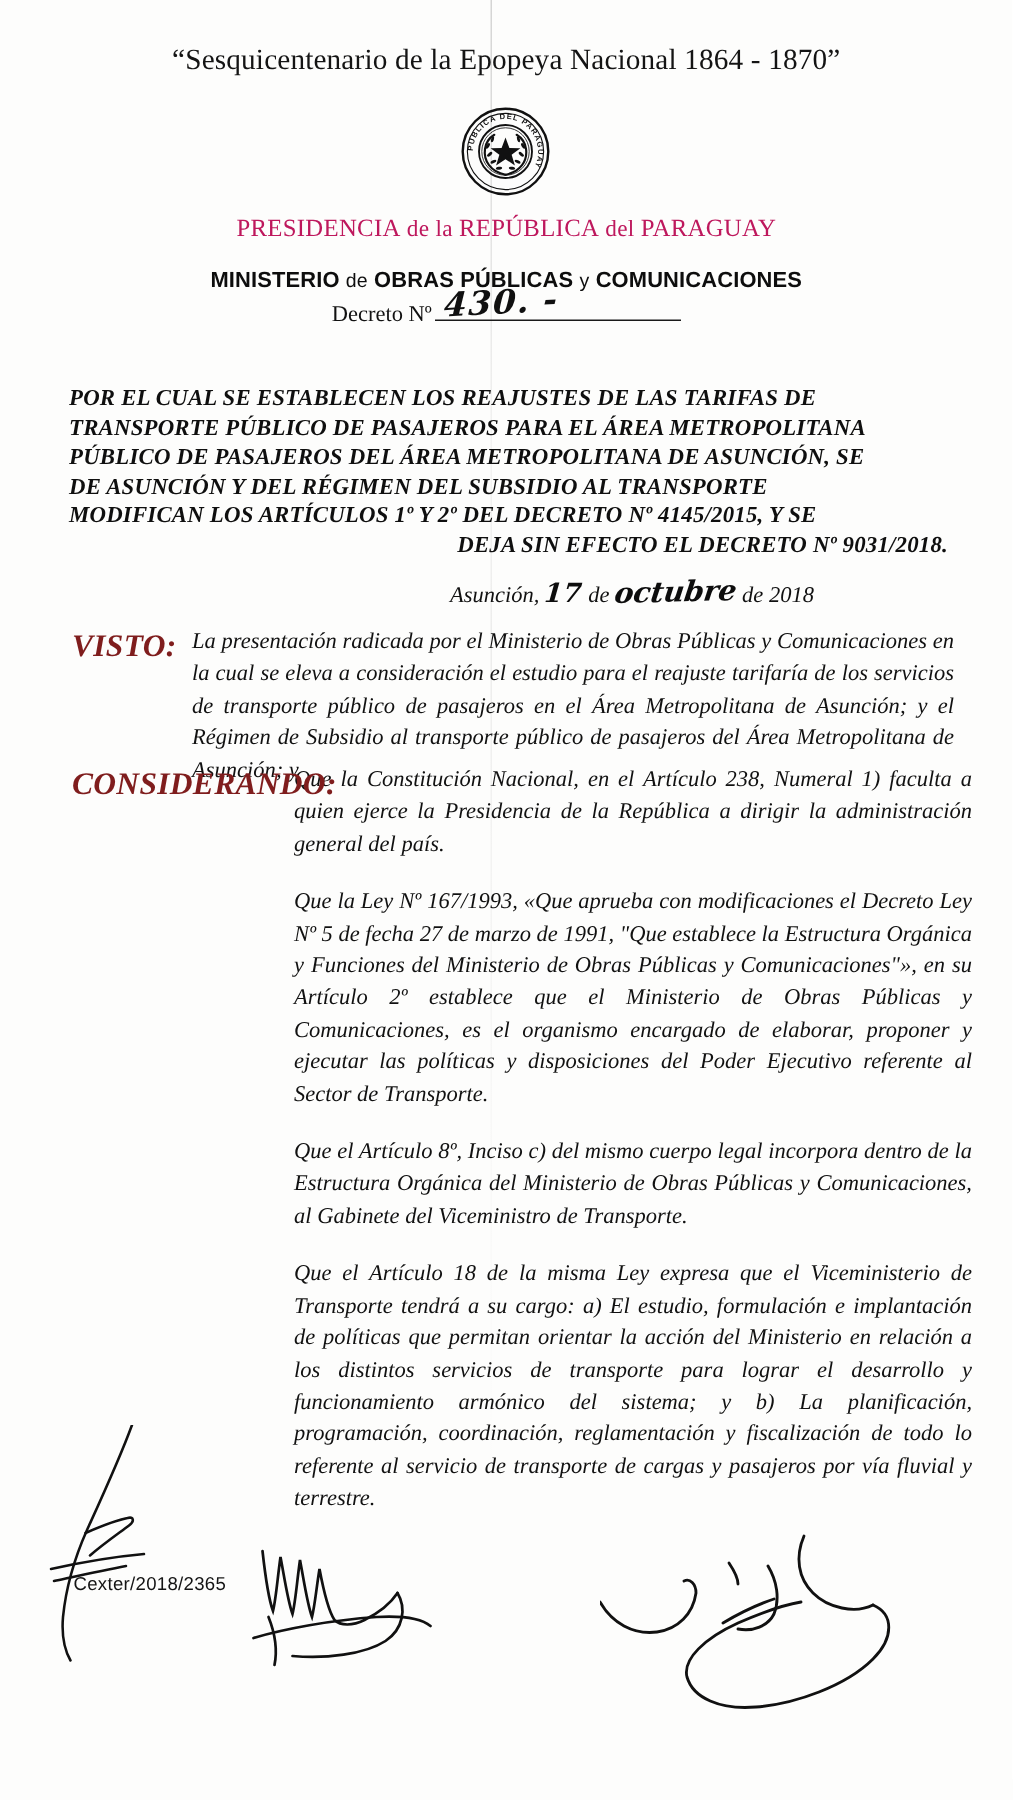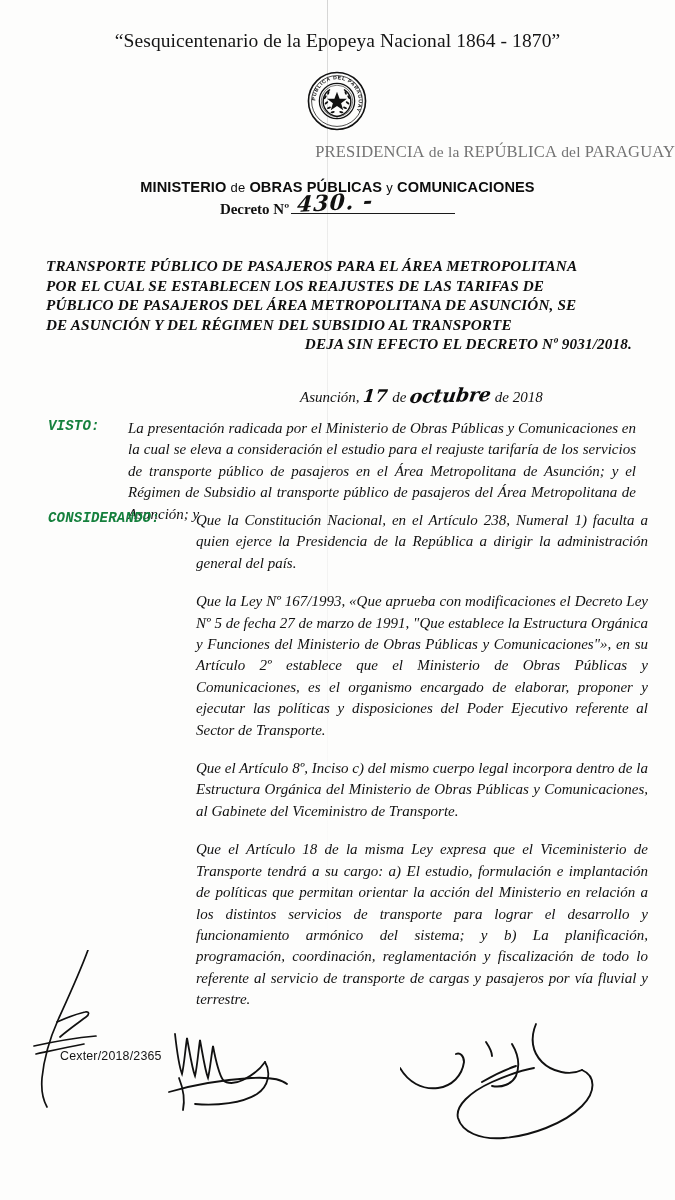--- a/index.html
+++ b/index.html
@@ -62,23 +62,22 @@
     position: absolute;
     top: 142px;
     left: 0;
     width: 675px;
     text-align: center;
   }
   .org-presidencia {
     font-family: "Liberation Serif", serif;
     font-size: 15.5px;
     letter-spacing: 0.2px;
-    color: #737373;
-    white-space: nowrap;
-    text-align: right;
+    color: #be185d;
+    white-space: nowrap;
   }
   .org-presidencia .caps { font-size: 16.5px; }
   .org-ministerio {
     margin-top: 17px;
     font-family: "Liberation Sans", sans-serif;
     font-weight: bold;
     font-size: 14.6px;
     letter-spacing: 0.1px;
     color: #0d0d0d;
     white-space: nowrap;
@@ -96,21 +95,21 @@
     width: 675px;
     text-align: center;
   }
   .decreto-inner {
     display: inline-block;
     position: relative;
     white-space: nowrap;
   }
   .decreto-label {
     font-family: "Liberation Serif", serif;
-    font-weight: bold;
+    font-weight: normal;
     font-size: 15px;
     color: #111;
     vertical-align: baseline;
   }
   .decreto-rule {
     display: inline-block;
     position: relative;
     width: 164px;
     border-bottom: 1.3px solid #1a1a1a;
     margin-left: 2px;
@@ -179,26 +178,26 @@
 
   
   .section {
     position: absolute;
     display: block;
   }
   .sec-label {
     position: absolute;
     left: 0;
     top: 0;
-    font-family: Liberation Mono, monospace;
-    font-weight: bold;
-    font-style: italic;
-    font-size: 14px;
+    font-family: Liberation Serif, serif;
+    font-weight: bold;
+    font-style: italic;
+    font-size: 21px;
     letter-spacing: 0.2px;
-    color: #15803d;
+    color: #7f1d1d;
     white-space: nowrap;
   }
   .sec-body {
     font-family: "Liberation Serif", serif;
     font-style: italic;
     font-size: 15px;
     line-height: 21.4px;
     text-align: justify;
     text-justify: inter-word;
     color: #111;
@@ -211,21 +210,21 @@
   #visto { top: 418px; left: 48px; width: 590px; }
   #visto .sec-body { margin-left: 80px; width: 508px; }
 
   #considerando { top: 510px; left: 48px; width: 600px; }
   #considerando .sec-body { margin-left: 148px; width: 452px; }
 
   
   .footer-code {
     position: absolute;
     top: 1049px;
-    left: 60px;
+    left: 49px;
     font-family: "Liberation Sans", sans-serif;
     font-size: 12.4px;
     letter-spacing: 0.2px;
     color: #141414;
     white-space: nowrap;
   }
 
   
   .signature {
     position: absolute;
@@ -294,24 +293,25 @@
     </div>
   </div>
 
   <div class="decreto-row">
     <span class="decreto-inner">
       <span class="decreto-label">Decreto Nº</span><span class="decreto-rule"><span class="decreto-hand">430. -</span></span>
     </span>
   </div>
 
   <div class="title-block">
+    <span>POR EL CUAL SE ESTABLECEN LOS REAJUSTES DE LAS TARIFAS DE</span>
     <span>TRANSPORTE PÚBLICO DE PASAJEROS PARA EL ÁREA METROPOLITANA</span>
-    <span>POR EL CUAL SE ESTABLECEN LOS REAJUSTES DE LAS TARIFAS DE</span>
     <span>PÚBLICO DE PASAJEROS DEL ÁREA METROPOLITANA DE ASUNCIÓN, SE</span>
     <span>DE ASUNCIÓN Y DEL RÉGIMEN DEL SUBSIDIO AL TRANSPORTE</span>
+    <span>MODIFICAN LOS ARTÍCULOS 1º Y 2º DEL DECRETO Nº 4145/2015, Y SE</span>
     <span class="lastline">DEJA SIN EFECTO EL DECRETO Nº 9031/2018.</span>
   </div>
 
   <div class="date-line">
     <span>Asunción,</span>
     <span class="hand-inline">17</span>
     <span>de</span>
     <span class="hand-inline hand-month">octubre</span>
     <span>de</span>
     <span>2018</span>

